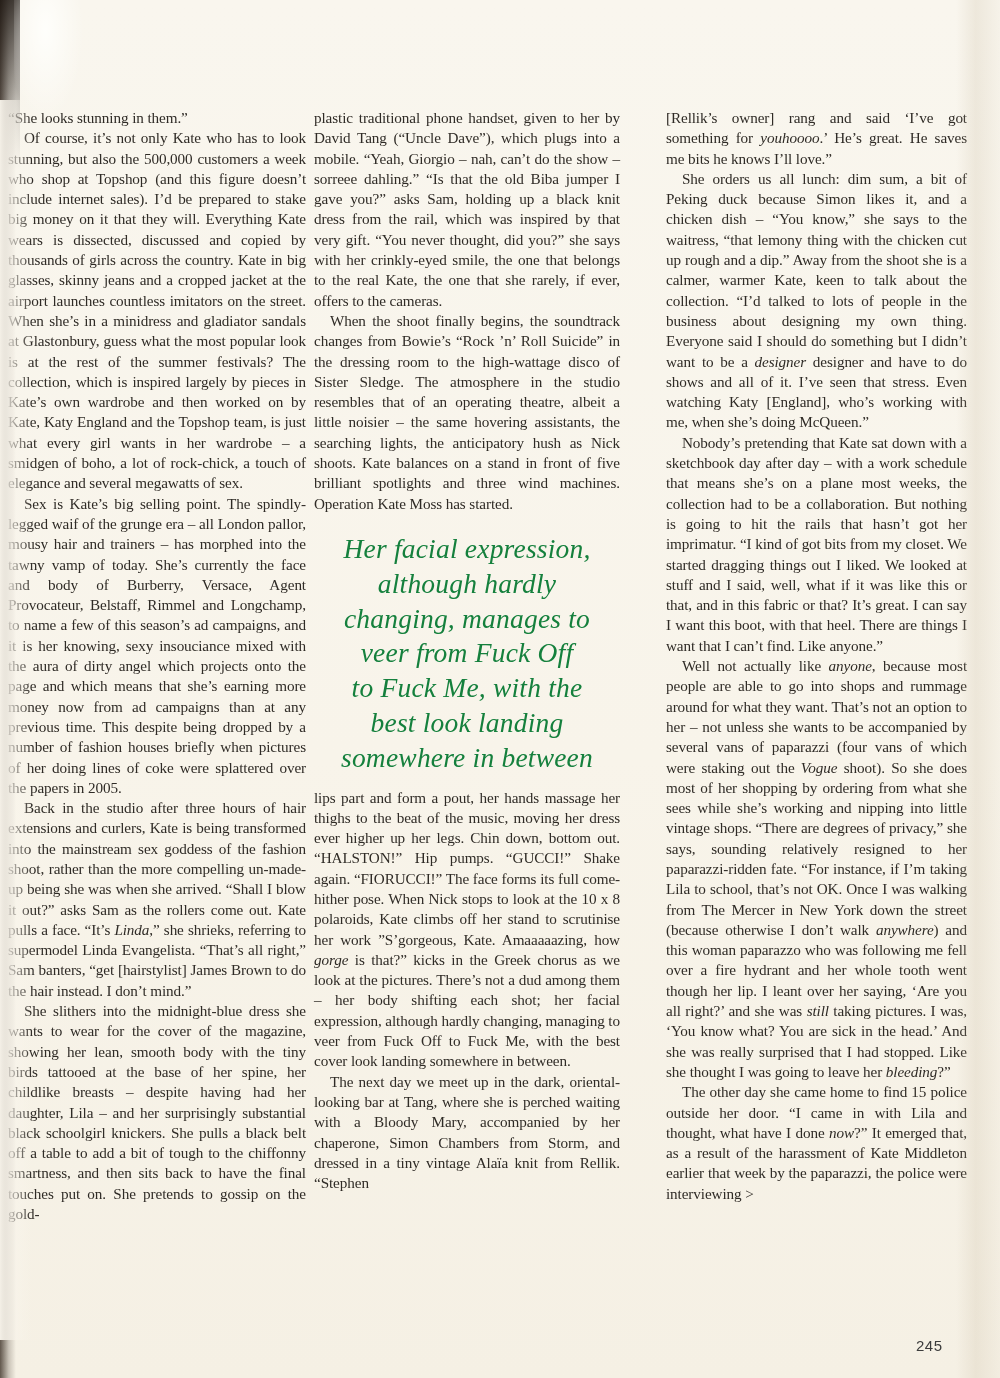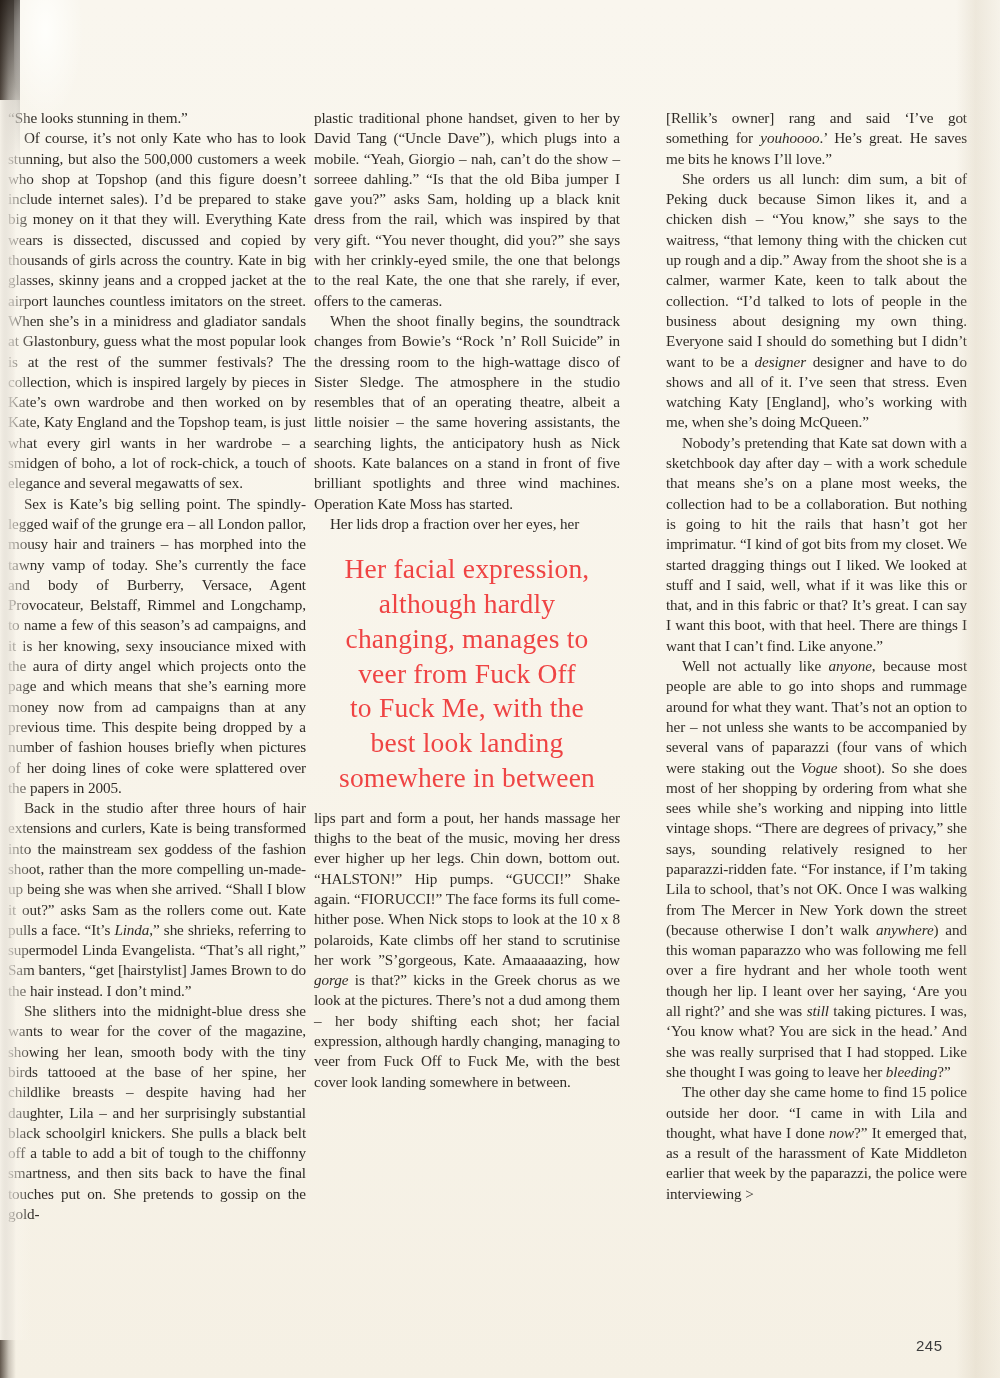--- a/index.html
+++ b/index.html
@@ -9,22 +9,23 @@
     font-family:"Liberation Serif",serif;color:#2f2b26;
   }
   .col{position:absolute;top:108px;text-align:justify;font-size:15.2px;line-height:20.3px;letter-spacing:-0.1px;}
   .col p{margin:0;}
   .col p.indent{text-indent:16px;}
   #col-left{left:8px;width:298px;}
   #col-mid{left:314px;width:306px;}
   #col-right{left:650px;width:301px;margin-left:16px;}
   .pullquote{
     font-size:27.5px;line-height:34.8px;text-align:center;white-space:pre-line;
-    margin:18px 0 12px;color:#ef4444;letter-spacing:0.2px;text-indent:0;
+    margin:18px 0 12px;color:#15803d;letter-spacing:0.2px;text-indent:0;
     font-family:"Liberation Serif",serif;
+    font-style:italic;
   }
   i{font-style:italic;}
   .gutter-shadow{position:absolute;left:0;top:0;width:16px;height:1378px;pointer-events:none;
     background:linear-gradient(to right,rgba(48,36,26,0.75),rgba(48,36,26,0.22) 55%,rgba(48,36,26,0) 100%);}
   .gutter-top{position:absolute;left:0;top:0;width:20px;height:170px;pointer-events:none;
     background:linear-gradient(to bottom,rgba(22,15,10,0.8),rgba(22,15,10,0.25) 60%,rgba(22,15,10,0) 100%);}
   .flare{position:absolute;left:14px;top:0;width:70px;height:120px;pointer-events:none;
     background:radial-gradient(ellipse at 45% 25%,rgba(255,255,252,0.95),rgba(255,255,252,0) 70%);}
   .gutter-fade{position:absolute;left:0;top:100px;width:32px;height:1240px;pointer-events:none;z-index:5;
     background:linear-gradient(to right,rgba(249,245,236,0.97) 0%,rgba(249,245,236,0.6) 45%,rgba(249,245,236,0) 100%);}
@@ -43,31 +44,31 @@
     <p class="indent">Of course, it’s not only Kate who has to look stunning, but also the 500,000 customers a week who shop at Topshop (and this figure doesn’t include internet sales). I’d be prepared to stake big money on it that they will. Everything Kate wears is dissected, discussed and copied by thousands of girls across the country. Kate in big glasses, skinny jeans and a cropped jacket at the airport launches countless imitators on the street. When she’s in a minidress and gladiator sandals at Glastonbury, guess what the most popular look is at the rest of the summer festivals? The collection, which is inspired largely by pieces in Kate’s own wardrobe and then worked on by Kate, Katy England and the Topshop team, is just what every girl wants in her wardrobe – a smidgen of boho, a lot of rock-chick, a touch of elegance and several megawatts of sex.</p>
     <p class="indent">Sex is Kate’s big selling point. The spindly-legged waif of the grunge era – all London pallor, mousy hair and trainers – has morphed into the tawny vamp of today. She’s currently the face and body of Burberry, Versace, Agent Provocateur, Belstaff, Rimmel and Longchamp, to name a few of this season’s ad campaigns, and it is her knowing, sexy insouciance mixed with the aura of dirty angel which projects onto the page and which means that she’s earning more money now from ad campaigns than at any previous time. This despite being dropped by a number of fashion houses briefly when pictures of her doing lines of coke were splattered over the papers in 2005.</p>
     <p class="indent">Back in the studio after three hours of hair extensions and curlers, Kate is being transformed into the mainstream sex goddess of the fashion shoot, rather than the more compelling un-made-up being she was when she arrived. “Shall I blow it out?” asks Sam as the rollers come out. Kate pulls a face. “It’s <i>Linda</i>,” she shrieks, referring to supermodel Linda Evangelista. “That’s all right,” Sam banters, “get [hairstylist] James Brown to do the hair instead. I don’t mind.”</p>
     <p class="indent">She slithers into the midnight-blue dress she wants to wear for the cover of the magazine, showing her lean, smooth body with the tiny birds tattooed at the base of her spine, her childlike breasts – despite having had her daughter, Lila – and her surprisingly substantial black schoolgirl knickers. She pulls a black belt off a table to add a bit of tough to the chiffonny smartness, and then sits back to have the final touches put on. She pretends to gossip on the gold-</p>
   </div>
 
 <div class="col" id="col-mid">
   <div>
       <p>plastic traditional phone handset, given to her by David Tang (“Uncle Dave”), which plugs into a mobile. “Yeah, Giorgio – nah, can’t do the show – sorreee dahling.” “Is that the old Biba jumper I gave you?” asks Sam, holding up a black knit dress from the rail, which was inspired by that very gift. “You never thought, did you?” she says with her crinkly-eyed smile, the one that belongs to the real Kate, the one that she rarely, if ever, offers to the cameras.</p>
       <p class="indent">When the shoot finally begins, the soundtrack changes from Bowie’s “Rock ’n’ Roll Suicide” in the dressing room to the high-wattage disco of Sister Sledge. The atmosphere in the studio resembles that of an operating theatre, albeit a little noisier – the same hovering assistants, the searching lights, the anticipatory hush as Nick shoots. Kate balances on a stand in front of five brilliant spotlights and three wind machines. Operation Kate Moss has started.</p>
-      <p class="indent">Her lids drop a fraction over her eyes, her</p>
     </div>
   <div class="pullquote">Her facial expression,
 although hardly
 changing, manages to
 veer from Fuck Off
 to Fuck Me, with the
 best look landing
 somewhere in between</div>
   <div>
       <p>lips part and form a pout, her hands massage her thighs to the beat of the music, moving her dress ever higher up her legs. Chin down, bottom out. “HALSTON!” Hip pumps. “GUCCI!” Shake again. “FIORUCCI!” The face forms its full come-hither pose. When Nick stops to look at the 10 x 8 polaroids, Kate climbs off her stand to scrutinise her work ”S’gorgeous, Kate. Amaaaaazing, how <i>gorge</i> is that?” kicks in the Greek chorus as we look at the pictures. There’s not a dud among them – her body shifting each shot; her facial expression, although hardly changing, managing to veer from Fuck Off to Fuck Me, with the best cover look landing somewhere in between.</p>
+      <p class="indent">The next day we meet up in the dark, oriental-looking bar at Tang, where she is perched waiting with a Bloody Mary, accompanied by her chaperone, Simon Chambers from Storm, and dressed in a tiny vintage Alaïa knit from Rellik. “Stephen</p>
     </div>
 </div>
 
 <div class="col" id="col-right">
     <p>[Rellik’s owner] rang and said ‘I’ve got something for <i>youhoooo</i>.’ He’s great. He saves me bits he knows I’ll love.”</p>
     <p class="indent">She orders us all lunch: dim sum, a bit of Peking duck because Simon likes it, and a chicken dish – “You know,” she says to the waitress, “that lemony thing with the chicken cut up rough and a dip.” Away from the shoot she is a calmer, warmer Kate, keen to talk about the collection. “I’d talked to lots of people in the business about designing my own thing. Everyone said I should do something but I didn’t want to be a <i>designer</i> designer and have to do shows and all of it. I’ve seen that stress. Even watching Katy [England], who’s working with me, when she’s doing McQueen.”</p>
     <p class="indent">Nobody’s pretending that Kate sat down with a sketchbook day after day – with a work schedule that means she’s on a plane most weeks, the collection had to be a collaboration. But nothing is going to hit the rails that hasn’t got her imprimatur. “I kind of got bits from my closet. We started dragging things out I liked. We looked at stuff and I said, well, what if it was like this or that, and in this fabric or that? It’s great. I can say I want this boot, with that heel. There are things I want that I can’t find. Like anyone.”</p>
     <p class="indent">Well not actually like <i>anyone</i>, because most people are able to go into shops and rummage around for what they want. That’s not an option to her – not unless she wants to be accompanied by several vans of paparazzi (four vans of which were staking out the <i>Vogue</i> shoot). So she does most of her shopping by ordering from what she sees while she’s working and nipping into little vintage shops. “There are degrees of privacy,” she says, sounding relatively resigned to her paparazzi-ridden fate. “For instance, if I’m taking Lila to school, that’s not OK. Once I was walking from The Mercer in New York down the street (because otherwise I don’t walk <i>anywhere</i>) and this woman paparazzo who was following me fell over a fire hydrant and her whole tooth went though her lip. I leant over her saying, ‘Are you all right?’ and she was <i>still</i> taking pictures. I was, ‘You know what? You are sick in the head.’ And she was really surprised that I had stopped. Like she thought I was going to leave her <i>bleeding</i>?”</p>
     <p class="indent">The other day she came home to find 15 police outside her door. “I came in with Lila and thought, what have I done <i>now</i>?” It emerged that, as a result of the harassment of Kate Middleton earlier that week by the paparazzi, the police were interviewing &gt;</p>
   </div>

